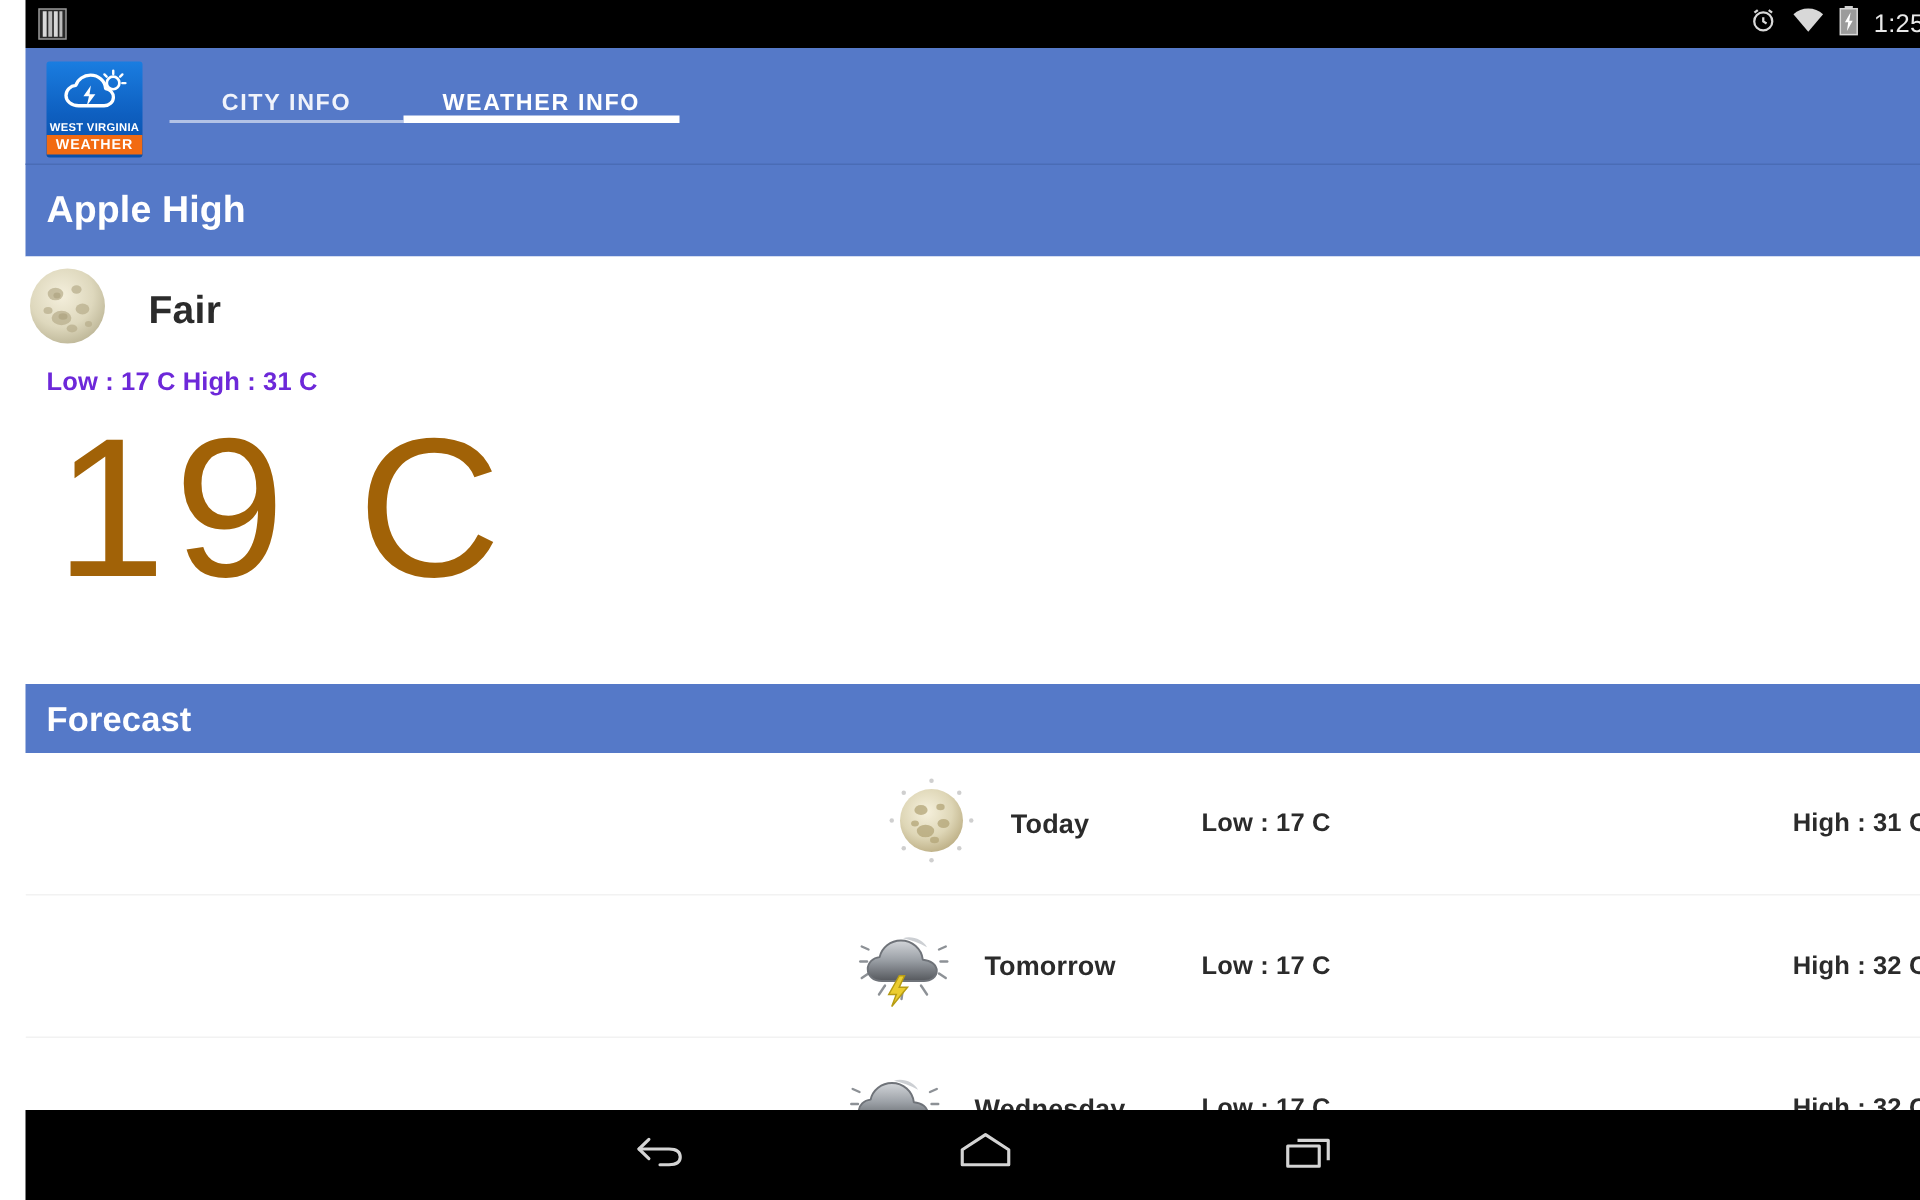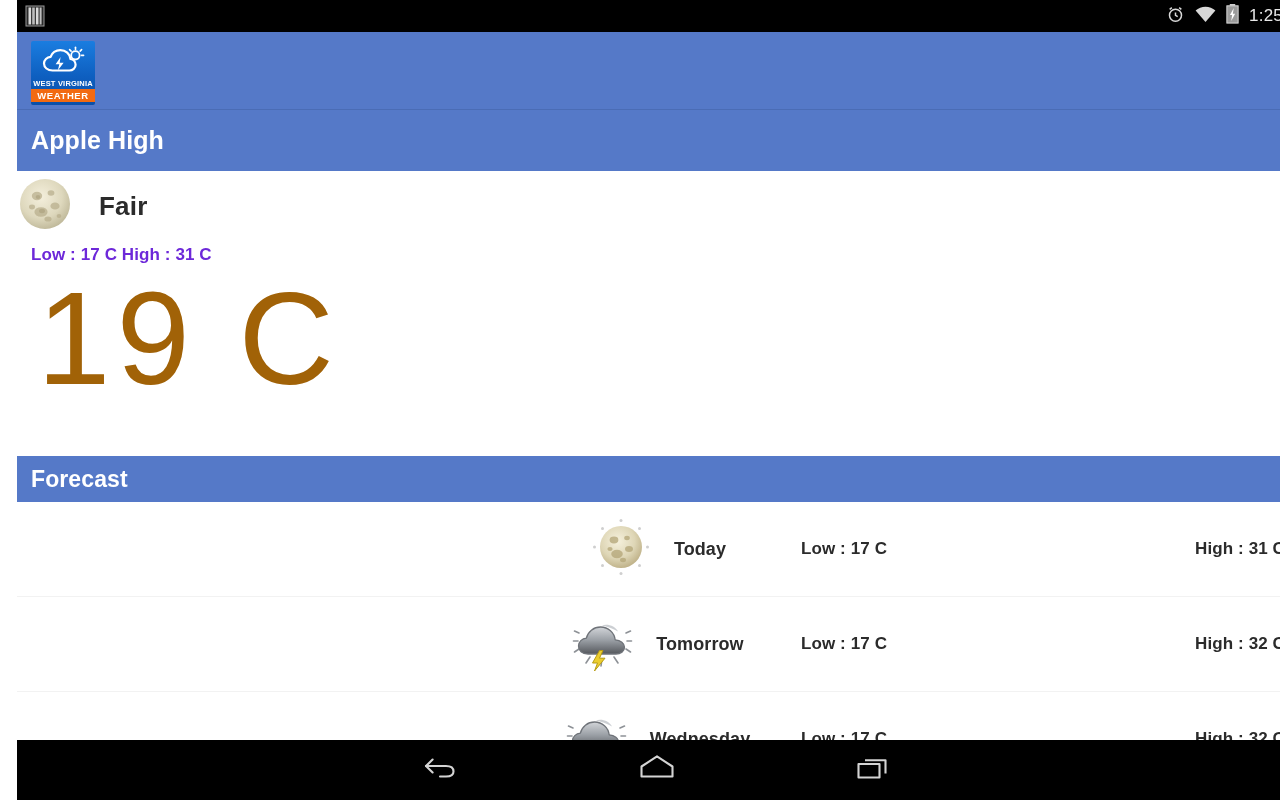--- a/index.html
+++ b/index.html
@@ -198,20 +198,31 @@
           <path d="M11.5 24.5 C6.6 24.5 3.0 21.4 3.0 17.6 C3.0 14.1 5.9 11.2 9.6 10.9
                    C10.9 6.9 14.8 4.1 19.3 4.1 C24.7 4.1 29.1 8.0 29.4 13.0
                    C32.4 13.5 34.6 15.9 34.6 18.8 C34.6 22.0 31.8 24.5 28.4 24.5 Z" fill="none" stroke="#ffffff" stroke-width="2.2" stroke-linejoin="round"></path>
           <path d="M19.6 11.0 L14.6 18.2 H18.3 L16.8 24.6 L22.6 16.8 H18.7 Z" fill="#ffffff"></path>
         </svg>
       </span>
       <span class="logo-state">WEST VIRGINIA</span>
       <span class="logo-word">WEATHER</span>
     </div>
 
+    <div class="tabs">
+      <div class="tab inactive">
+        <span class="tab-label">CITY INFO</span>
+        <span class="sep"></span>
+        <span class="ind"></span>
+      </div>
+      <div class="tab active">
+        <span class="tab-label">WEATHER INFO</span>
+        <span class="ind"></span>
+      </div>
+    </div>
   </div>
 
   <div class="band band-city">
     <span class="band-title">Apple High</span>
   </div>
 
   <div class="current">
 
     <div class="cond-row">
       <span class="wicon">

